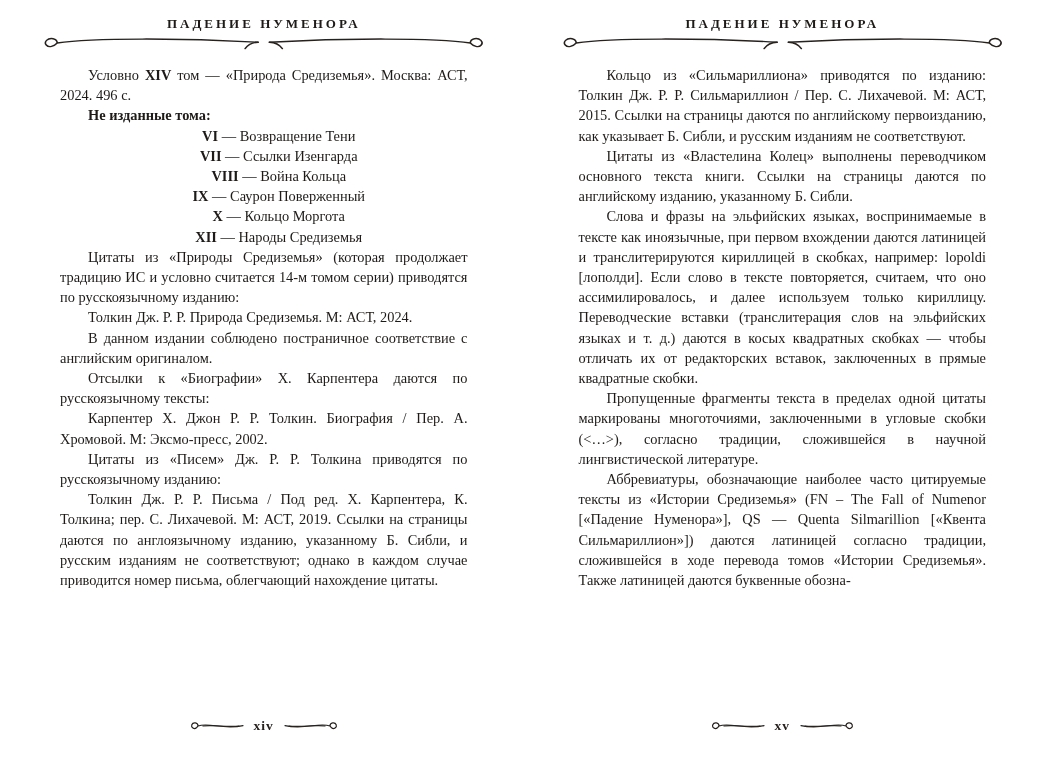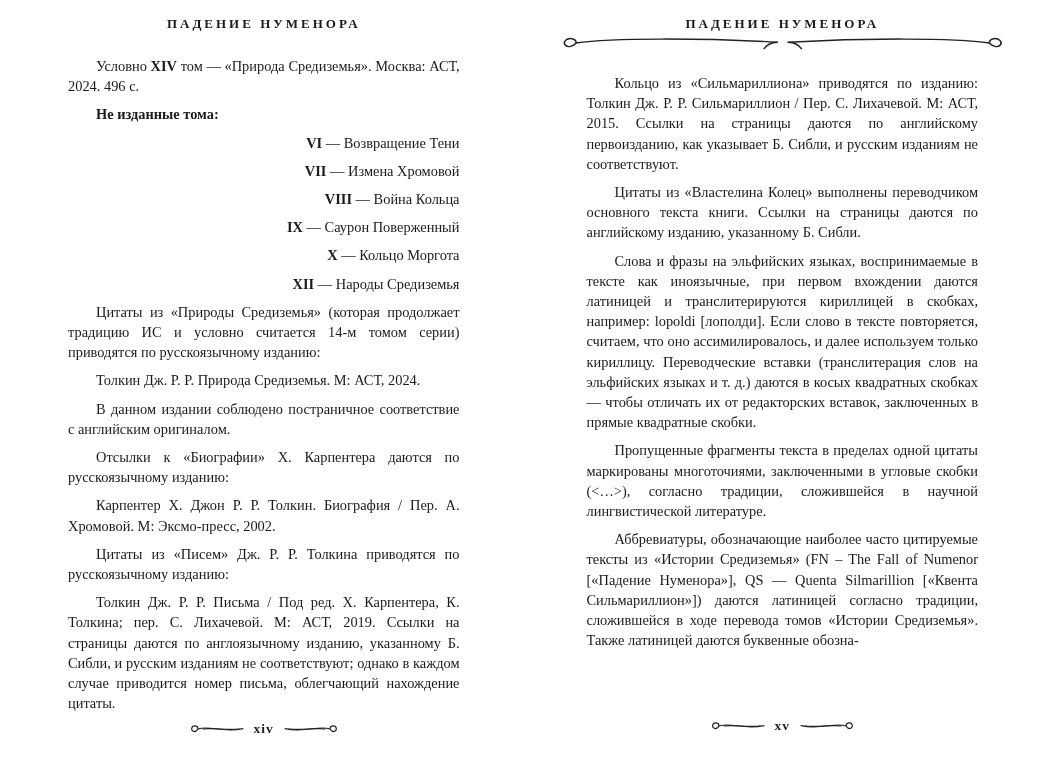--- a/index.html
+++ b/index.html
@@ -38,25 +38,25 @@
     width: calc(100% + 44px);
     height: 17px;
     margin: 3px -22px 13px -22px;
     color: #26211d;
   }
   .page-body {
     font-size: 14.4px;
     line-height: 20.2px;
     text-align: justify;
   }
-  .page-body p { margin: 8px; }
+  .page-body p { margin: 0; }
   .para { text-indent: 28px; }
   .list {
     text-indent: 0;
-    text-align: right;
+    text-align: center;
     padding-left: 30px;
   }
   .gap { margin-top: 19px; }
   .it { }
   .bd { font-weight: bold; }
   .page-footer {
     margin-top: auto;
     display: flex;
     align-items: center;
     justify-content: center;
@@ -84,29 +84,29 @@
         <path d="M17 8 C17 3.2 10.5 2.2 7.6 5.4 C4.8 8.6 8.2 12.6 12 11.4 C15 10.4 17 8 17 8 C48 2.8 128 3 195 7.2"></path>
         <path d="M195 7.2 C189.5 7.4 185.5 10.4 183.5 13.6"></path>
         <path d="M383 8 C383 3.2 389.5 2.2 392.4 5.4 C395.2 8.6 391.8 12.6 388 11.4 C385 10.4 383 8 383 8 C352 2.8 272 3 205 7.2"></path>
         <path d="M205 7.2 C210.5 7.4 214.5 10.4 216.5 13.6"></path>
       </g>
     </svg>
     <div class="page-body">
         <p class="para"><span>Условно </span><span class="bd">XIV</span><span> том — «Природа Средиземья». Москва: АСТ, 2024. 496 с.</span></p>
         <p class="para"><span class="bd">Не изданные тома:</span></p>
         <p class="list"><span class="bd">VI</span><span> — Возвращение Тени</span></p>
-        <p class="list"><span class="bd">VII</span><span> — Измена Хромовой</span></p>
+        <p class="list"><span class="bd">VII</span><span> — Ссылки Изенгарда</span></p>
         <p class="list"><span class="bd">VIII</span><span> — Война Кольца</span></p>
         <p class="list"><span class="bd">IX</span><span> — Саурон Поверженный</span></p>
         <p class="list"><span class="bd">X</span><span> — Кольцо Моргота</span></p>
         <p class="list"><span class="bd">XII</span><span> — Народы Средиземья</span></p>
         <p class="para gap"><span>Цитаты из «Природы Средиземья» (которая продолжает традицию ИС и условно считается 14-м томом серии) приводятся по русскоязычному изданию:</span></p>
         <p class="para"><span class="it">Толкин Дж. Р. Р.</span><span> Природа Средиземья. М: АСТ, 2024.</span></p>
         <p class="para"><span>В данном издании соблюдено постраничное соответствие с английским оригиналом.</span></p>
-        <p class="para gap"><span>Отсылки к «Биографии» Х. Карпентера даются по русскоязычному изданию:</span></p>
+        <p class="para gap"><span>Отсылки к «Биографии» Х. Карпентера даются по русскоязычному тексты:</span></p>
         <p class="para"><span class="it">Карпентер Х.</span><span> Джон Р. Р. Толкин.  Биография  /  Пер. А. Хромовой. М: Эксмо-пресс, 2002.</span></p>
         <p class="para gap"><span>Цитаты из «Писем» Дж. Р. Р. Толкина приводятся по русскоязычному изданию:</span></p>
         <p class="para"><span class="it">Толкин Дж. Р. Р.</span><span> Письма / Под ред. Х. Карпентера, К. Толкина; пер. С. Лихачевой. М: АСТ, 2019. Ссылки на страницы даются по англоязычному изданию, указанному Б. Сибли, и русским изданиям не соответствуют; однако в каждом случае приводится номер письма, облегчающий нахождение цитаты.</span></p>
       </div>
     <div class="page-footer">
       <svg class="flourish" viewBox="0 0 56 12">
         <g fill="none" stroke="currentColor" stroke-width="1.2" stroke-linecap="round">
           <path d="M9 6 C9 2.4 4 1.8 2.8 4.8 C1.8 7.6 5.2 9.8 7.4 7.8 C8.8 6.4 9 6 9 6 C20 2 34 10 54 5.6"></path>
           <path d="M14 6 C24 4.2 38 7.8 50 6"></path>
         </g>

